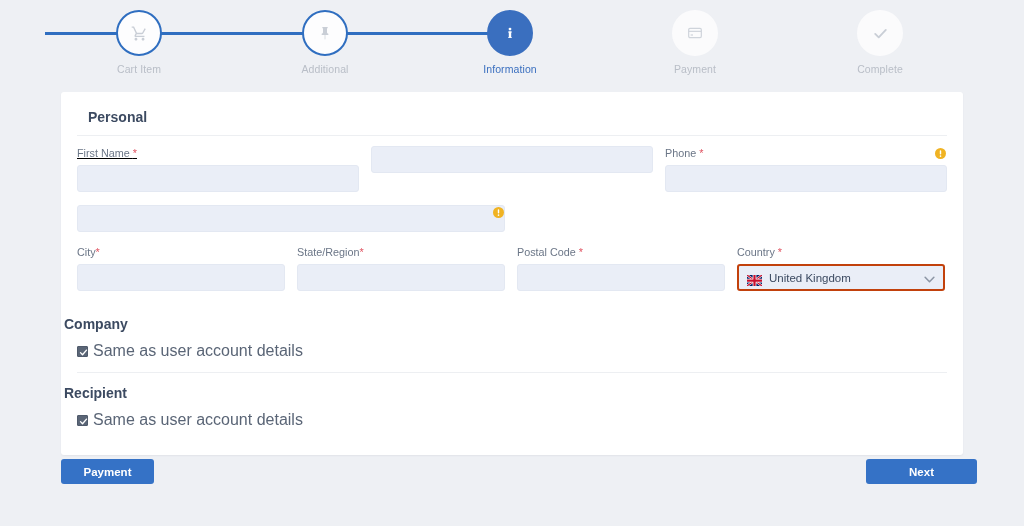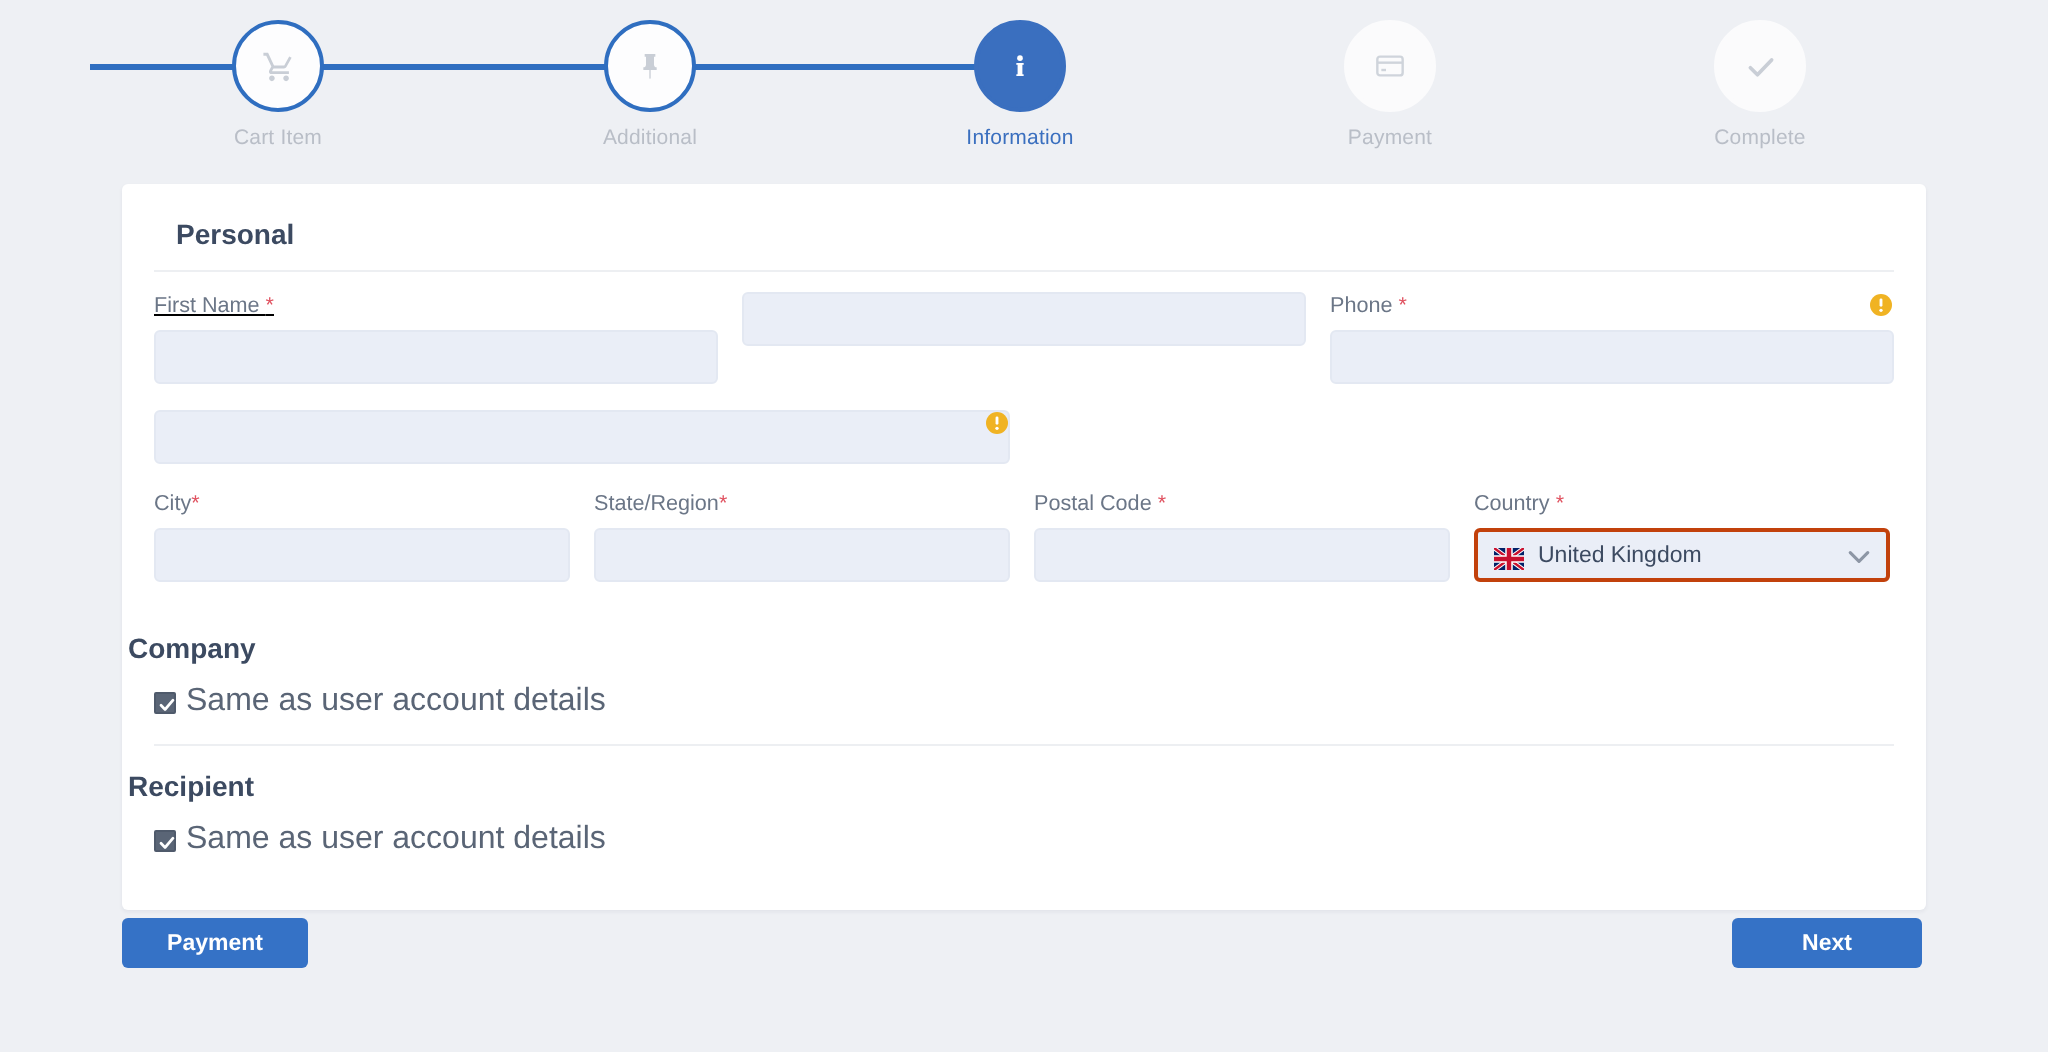--- a/index.html
+++ b/index.html
@@ -181,21 +181,21 @@
     font-size:11.5px;
     font-weight:bold;
     border:none;
     display:flex;
     align-items:center;
     justify-content:center;
     cursor:pointer;
     font-family:"Liberation Sans", sans-serif;
   }
   #prev-btn{ left:61px; top:459px; width:93px; }
-  #next-btn{ left:866px; top:459px; width:95px; }
+  #next-btn{ left:866px; top:459px; width:111px; }
 </style>
 </head>
 <body>
 
 <div class="stepper">
   <div class="stepper-line"></div>
   <div class="steps">
 
     <div class="step done" id="step-0" style="left:79px;">
       <div class="step-circle">

